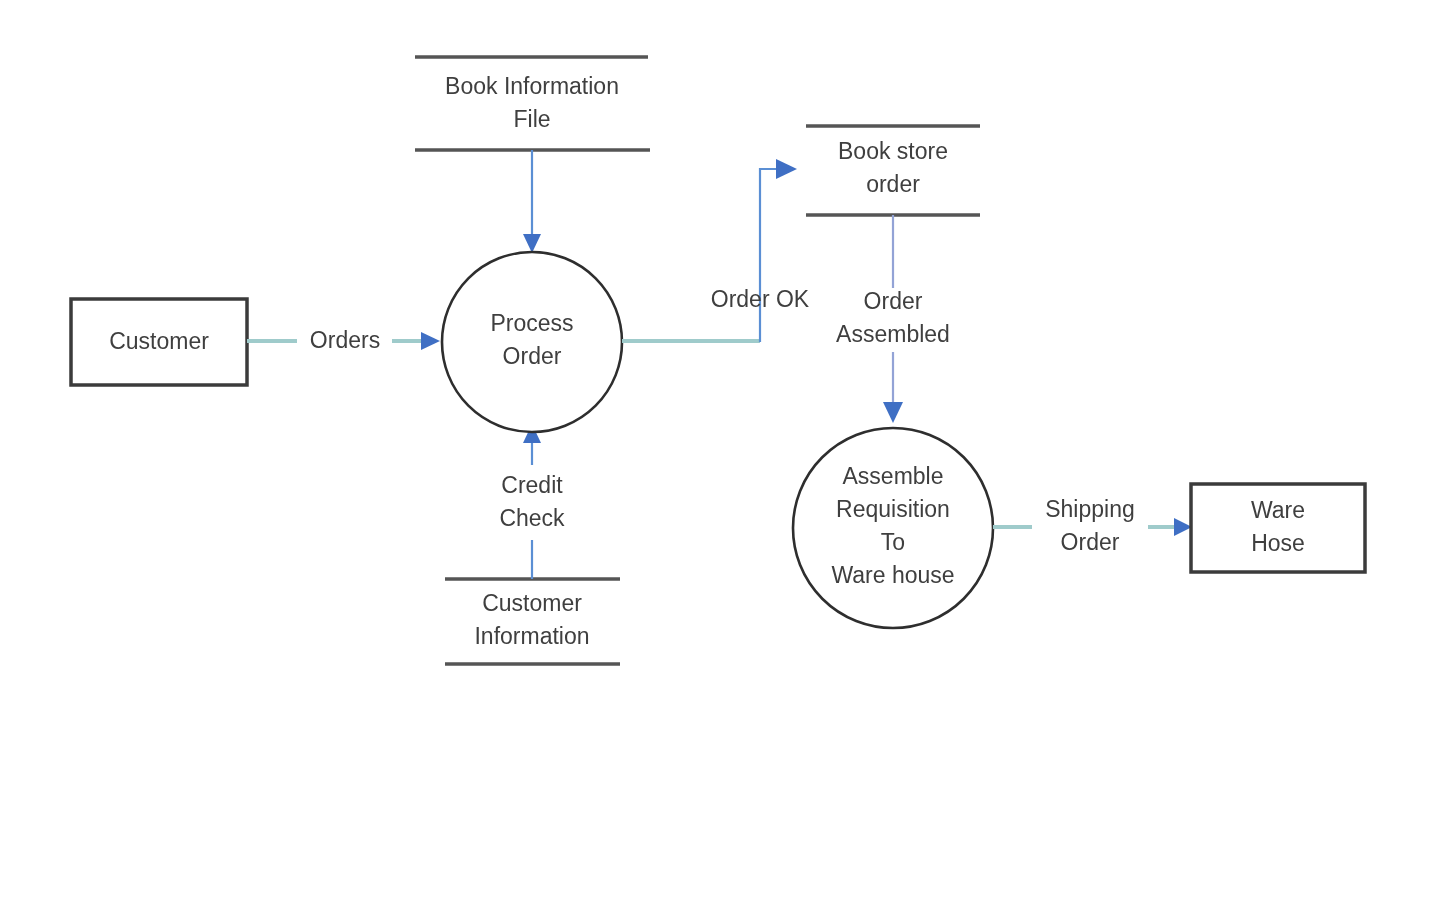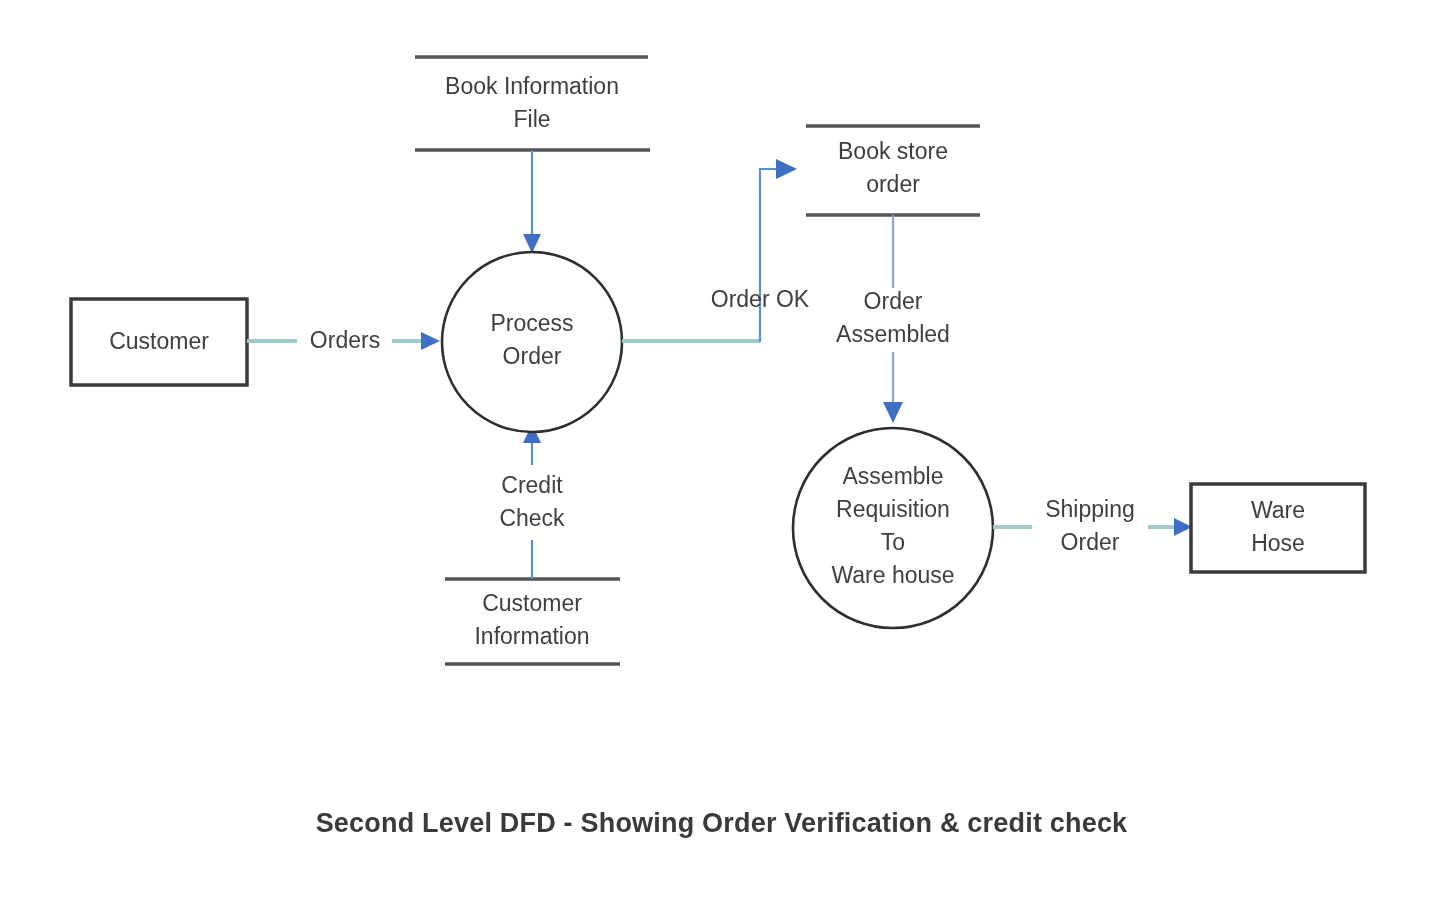--- a/index.html
+++ b/index.html
@@ -184,15 +184,14 @@
     </g>
 
     <g>
       <rect class="entity-rect" x="1191" y="484" width="174" height="88"></rect>
       <text class="node-label" x="1278" y="512">Ware</text>
       <text class="node-label" x="1278" y="545">Hose</text>
     </g>
 
   </svg>
 
-  <div class="caption" style="top:808px;">Second Level DFD - Showing Order Verification &amp; credit check</div>
 
 </div>
 
 </body></html>

